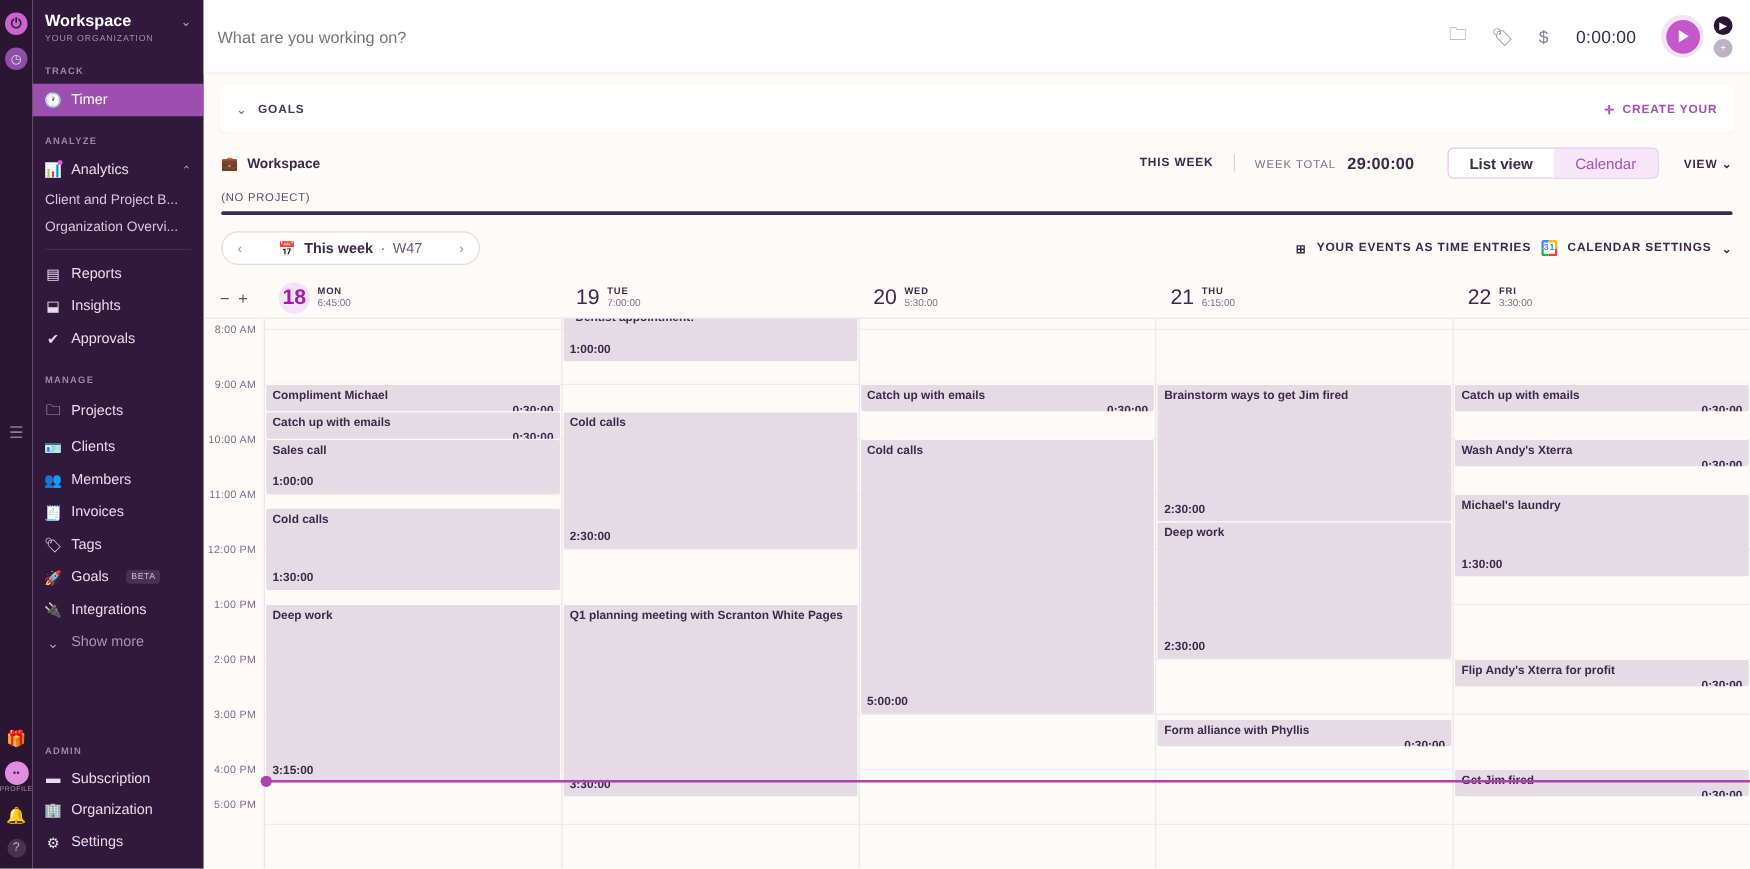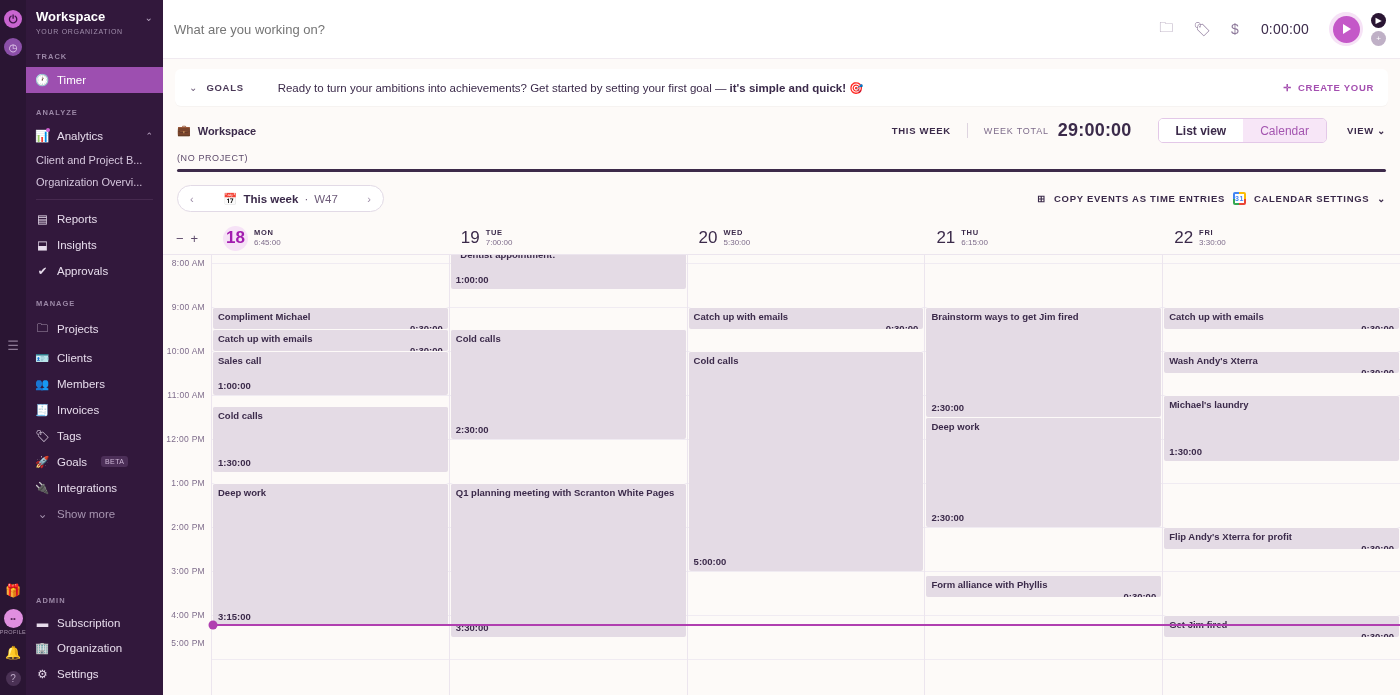--- a/index.html
+++ b/index.html
@@ -125,21 +125,21 @@
     margin-left:auto; font-size:9.5px; letter-spacing:.7px; font-weight:bold;
     color:#a44fb0; display:flex; align-items:center; gap:6px;
   }
   
   .wsrow { display:flex; align-items:center; padding:12px 14px 0 14px; flex:none; }
   .ws-chip { display:flex; align-items:center; gap:7px; font-size:11px; font-weight:bold; color:#3b2a4a; }
   .wsrow-right { margin-left:auto; display:flex; align-items:center; }
   .this-week { font-size:9.5px; font-weight:bold; letter-spacing:.7px; color:#3b2a4a; }
   .vsep { width:1px; height:15px; background:#ded4e0; margin:0 16px; }
   .wt-label { font-size:9px; letter-spacing:.8px; color:#7e6c8b; margin-right:9px; }
-  .wt-val { font-size:18px; font-weight:bold; color:#3b2a4a; letter-spacing:.2px; }
+  .wt-val { font-size:13px; font-weight:bold; color:#3b2a4a; letter-spacing:.2px; }
   .seg {
     margin-left:26px; display:flex; border:1px solid #e3c8e8; border-radius:5px;
     overflow:hidden; height:25px;
   }
   .seg div {
     padding:0 17px; display:flex; align-items:center; font-size:12px;
   }
   .seg .on { background:#fff; color:#3b2a4a; font-weight:bold; }
   .seg .off { background:#f7e6f7; color:#a455b0; }
   .view-btn { margin-left:20px; font-size:9.5px; font-weight:bold; letter-spacing:.7px; color:#3b2a4a; }
@@ -320,21 +320,20 @@
     </div>
     <div class="mini-col">
       <div class="mini-btn">▶</div>
       <div class="mini-btn grey">+</div>
     </div>
   </div>
 
   <div class="goals">
     <span class="goals-chev">⌄</span>
     <span class="goals-label">GOALS</span>
-    <span class="goals-text"><span>Ready to turn your ambitions into achievements? Get started by setting your first goal — </span><b>it's simple and quick!</b> <span>🎯</span></span>
     <span class="create-goal">
       <span>✛</span>
       <span>CREATE YOUR</span>
     </span>
   </div>
 
   <div class="wsrow">
     <span class="ws-chip">
       <span>💼</span>
       <span>Workspace</span>
@@ -364,21 +363,21 @@
         <span>📅</span>
         <span class="lbl">This week</span>
         <span class="wk">·</span>
         <span class="wk">W47</span>
       </span>
       <span class="arrow">›</span>
     </div>
     <div class="weeknav-right">
       <span class="copy-ev">
         <span>⊞</span>
-        <span>COPY EVENTS AS TIME ENTRIES</span>
+        <span>YOUR EVENTS AS TIME ENTRIES</span>
       </span>
       <span class="cal-settings">
         <span class="gcal">
           <i style="left:0;top:0;width:50%;height:50%;background:#4285f4"></i>
           <i style="right:0;top:0;width:50%;height:50%;background:#fbbc05"></i>
           <i style="left:0;bottom:0;width:50%;height:50%;background:#34a853"></i>
           <i style="right:0;bottom:0;width:50%;height:50%;background:#ea4335"></i>
           <i style="left:2px;top:2px;right:2px;bottom:2px;background:#fff;font-size:7px;color:#4285f4;text-align:center;line-height:9px;font-style:normal;font-weight:bold">31</i>
         </span>
         <span>CALENDAR SETTINGS</span>

